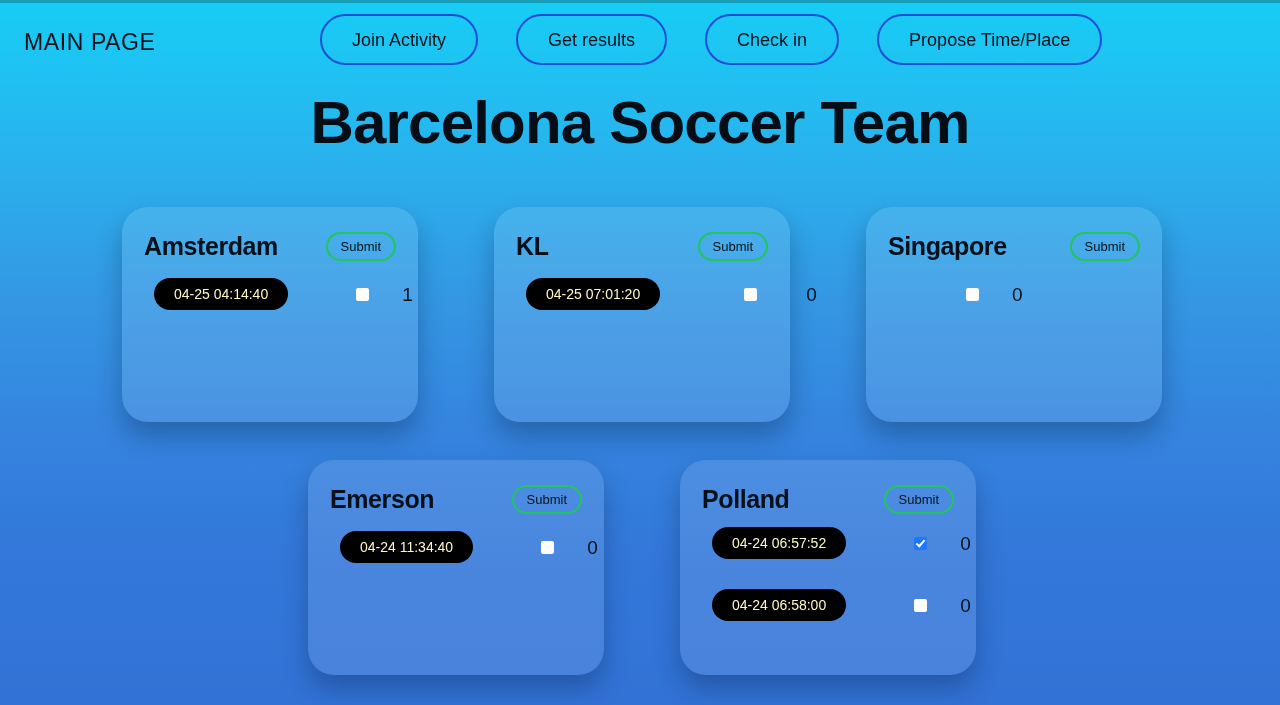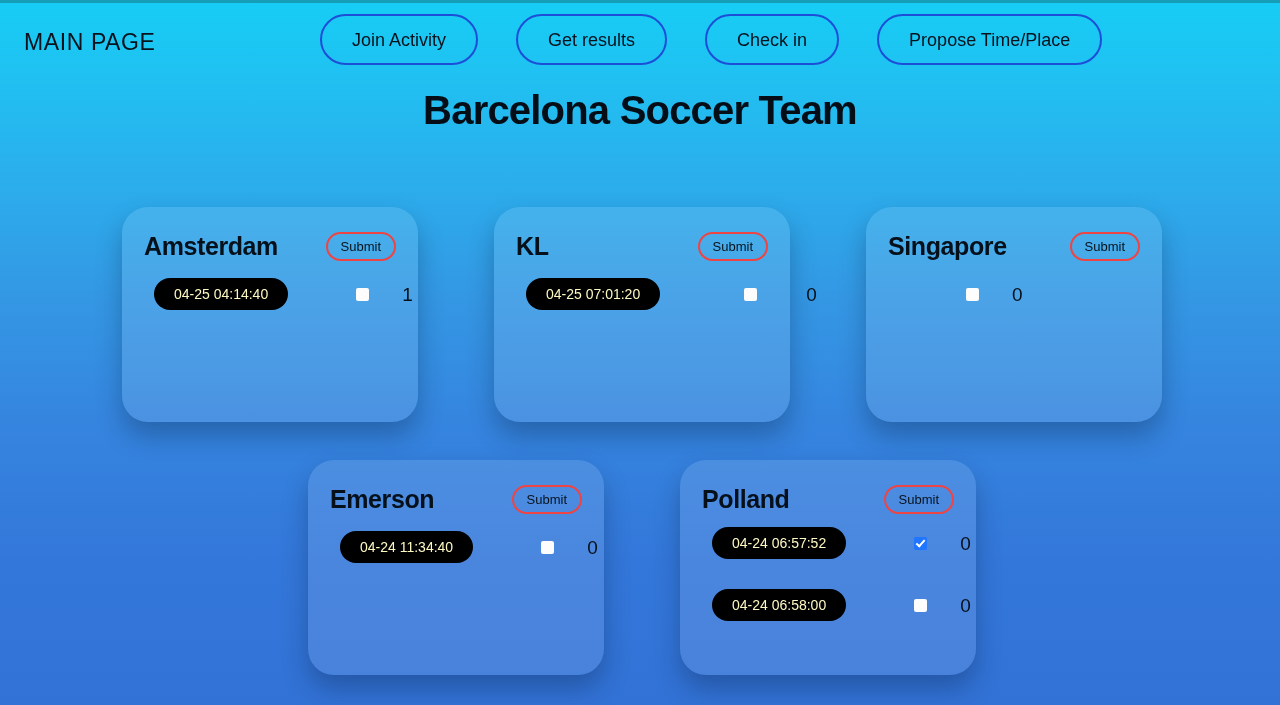--- a/index.html
+++ b/index.html
@@ -83,21 +83,21 @@
     justify-content: center;
   }
 
   
   .page-title {
     position: absolute;
     top: 88px;
     left: 0;
     width: 1280px;
     text-align: center;
-    font-size: 40px;
+    font-size: 60px;
     font-weight: 700;
     letter-spacing: -0.8px;
     color: #050d16;
     white-space: nowrap;
   }
 
   
   .cards {
     position: absolute;
     top: 207px;
@@ -126,21 +126,21 @@
     font-weight: 700;
     letter-spacing: -0.4px;
     color: #05101b;
     white-space: nowrap;
   }
 
   .submit-btn {
     margin-left: auto;
     height: 29px;
     min-width: 68px;
-    border: 2px solid #ef4444;
+    border: 2px solid #22c55e;
     border-radius: 15px;
     background: transparent;
     color: #08121d;
     font-family: "Liberation Sans", sans-serif;
     font-size: 13px;
     line-height: 1;
     padding: 0 13px;
     cursor: pointer;
     display: flex;
     align-items: center;

